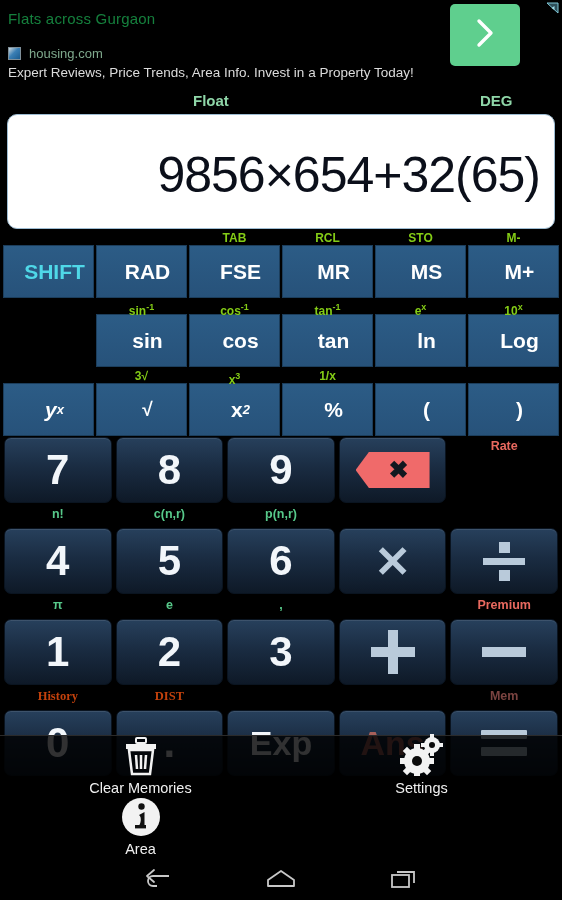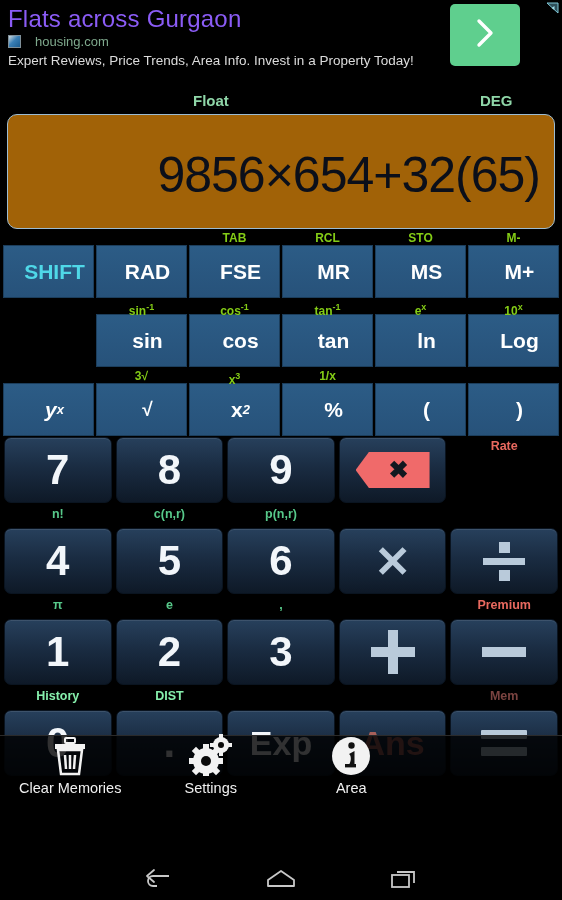--- a/index.html
+++ b/index.html
@@ -12,28 +12,28 @@
   #app { position: relative; width: 562px; height: 900px; background: #000; }
 
   
   .ad {
     position: relative;
     height: 88px;
     background: #000;
     padding: 6px 10px 0 8px;
   }
   .ad-title {
-    color: #8b5cf6;
-    font-size: 24px;
+    color: #15803d;
+    font-size: 15px;
     line-height: 26px;
     letter-spacing: .2px;
   }
   .ad-domain-line {
-    display: flex; align-items: center; gap: 14px;
-    margin-top: 2px;
+    display: flex; align-items: center; gap: 8px;
+    margin-top: 14px;
   }
   .ad-favicon {
     width: 13px; height: 13px;
     background: linear-gradient(135deg,#cfd8dc 0%, #3a7fb5 45%, #1a5b8f 100%);
     border: 1px solid #7f8f99;
     flex: none;
   }
   .ad-domain { color: #7fa98d; font-size: 13px; }
   .ad-desc {
     color: #dcdcdc; font-size: 13.5px;
@@ -67,21 +67,21 @@
     font-weight: bold;
     top: 4px;
   }
   .mode-float { left: 193px; }
   .mode-deg { left: 480px; }
 
   
   .display-wrap { padding: 0 7px; }
   .display {
     height: 115px;
-    background: #a16207;
+    background: #ffffff;
     border-radius: 10px;
     border: 1px solid #9dbcd2;
     display: flex;
     align-items: center;
     justify-content: flex-end;
     padding: 15px 14px 8px 14px;
     overflow: hidden;
   }
   .display-expr {
     color: #0b0f1a;
@@ -140,21 +140,21 @@
   .nbtn.ans { color: #a8605a; }
   .sub {
     height: 23px;
     text-align: center;
     color: #57c98a;
     font-size: 12.5px;
     font-weight: bold;
     line-height: 20px;
   }
   .sub.red { color: #e8695f; }
-  .sub.dim { color: #86efac; }
+  .sub.dim { color: #c2410c; font-family: Liberation Serif, serif; }
   .sub.dimred { color: #7a4340; }
 
   
   .bksp-shape {
     width: 74px; height: 36px;
     background: #f06a6a;
     clip-path: polygon(18% 0, 100% 0, 100% 100%, 18% 100%, 0 50%);
     display: flex; align-items: center; justify-content: center;
   }
   .bksp-x { color: #111820; font-size: 24px; font-weight: bold; margin-left: 12px; }
@@ -174,21 +174,21 @@
 
   
   .scrim {
     position: absolute; left: 0; right: 0; top: 735px; bottom: 42px;
     background: rgba(0,0,0,.80);
     border-top: 1px solid #2a2a2a;
   }
   .menu {
     position: absolute; left: 0; right: 0; top: 735px; bottom: 42px;
     display: grid;
-    grid-template-columns: 1fr 1fr 1fr 1fr;
+    grid-template-columns: 1fr 1fr;
     grid-template-rows: 1fr 1fr;
   }
   .mitem {
     display: flex; flex-direction: column;
     align-items: center; justify-content: center;
     gap: 4px;
   }
   .mlabel { color: #f0f0f0; font-size: 14.5px; }
   .micon { height: 40px; display: flex; align-items: flex-end; justify-content: center; }
   .micon svg { display: block; }

